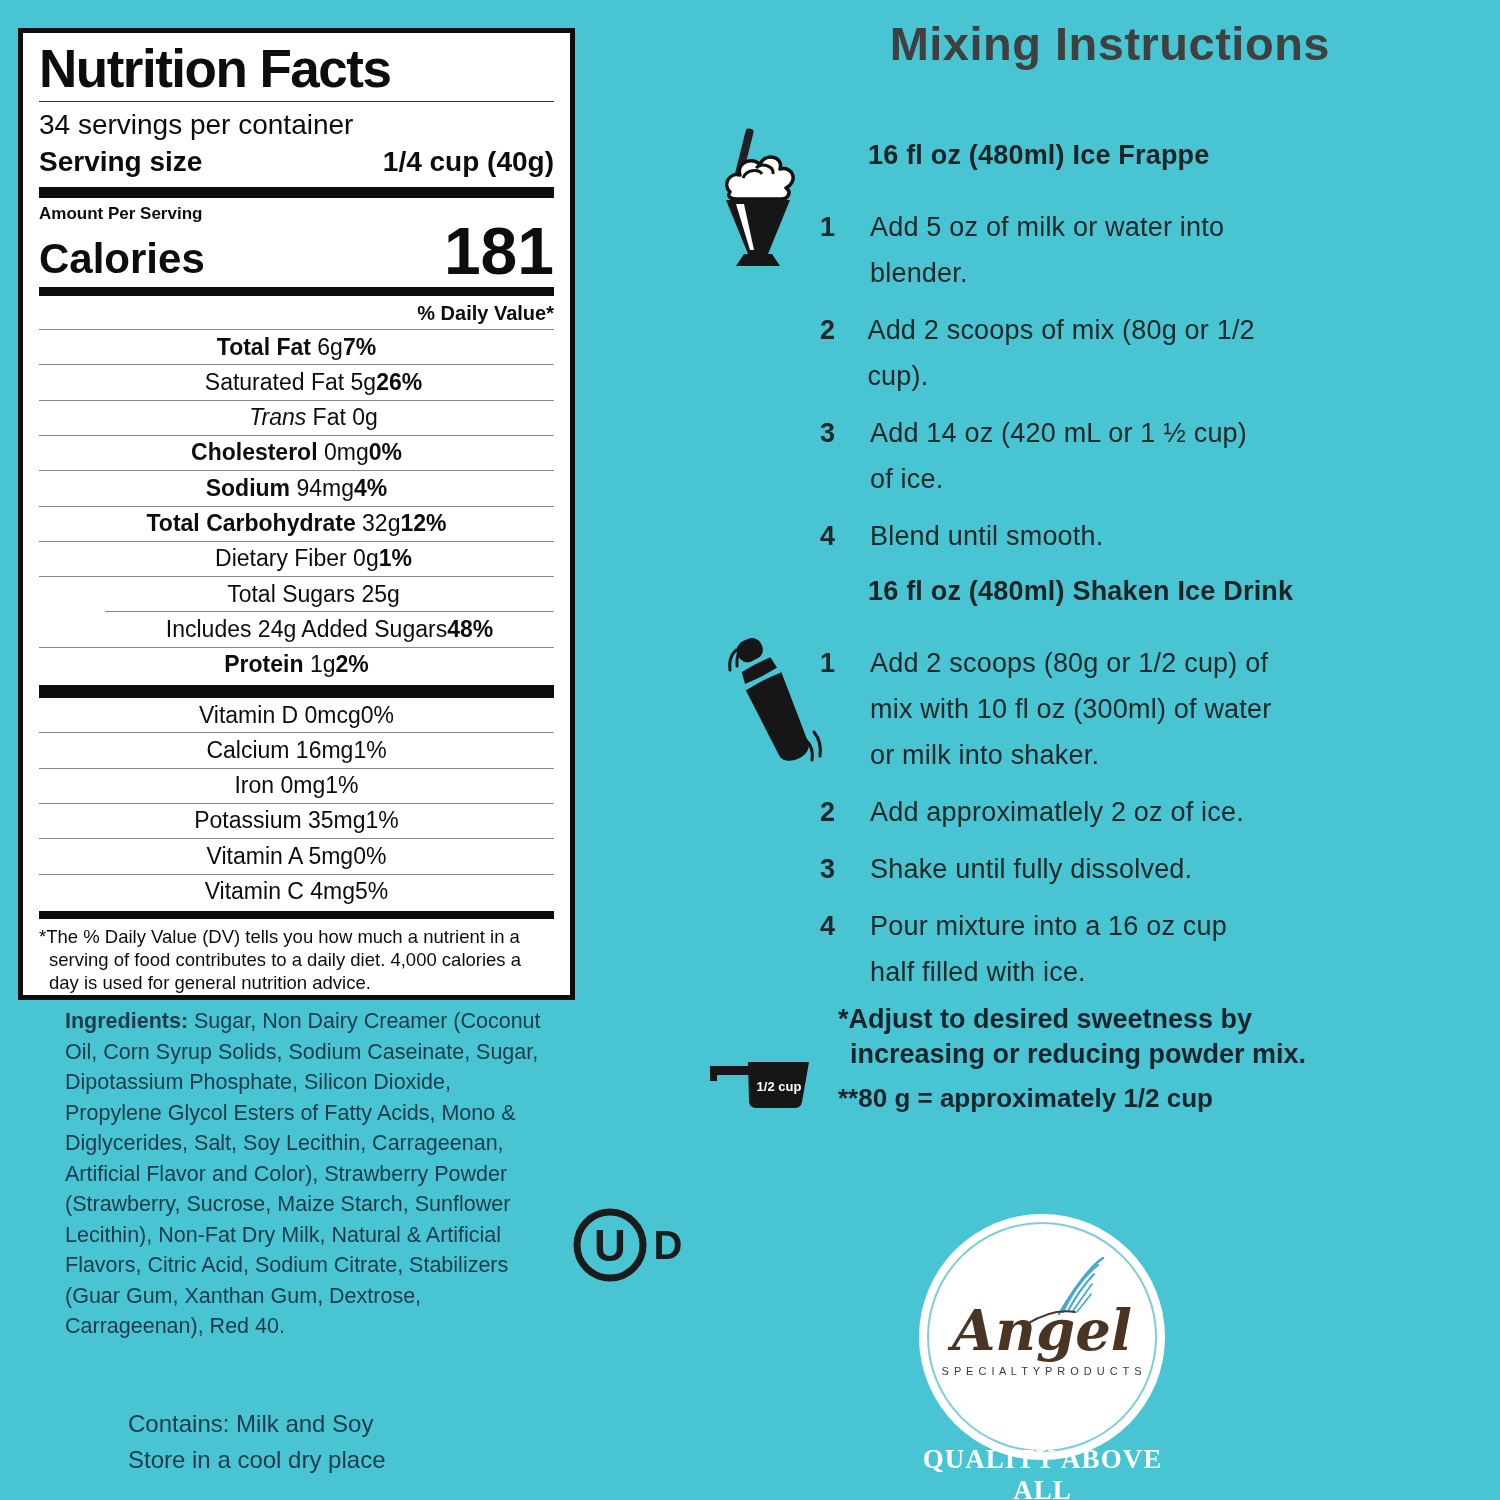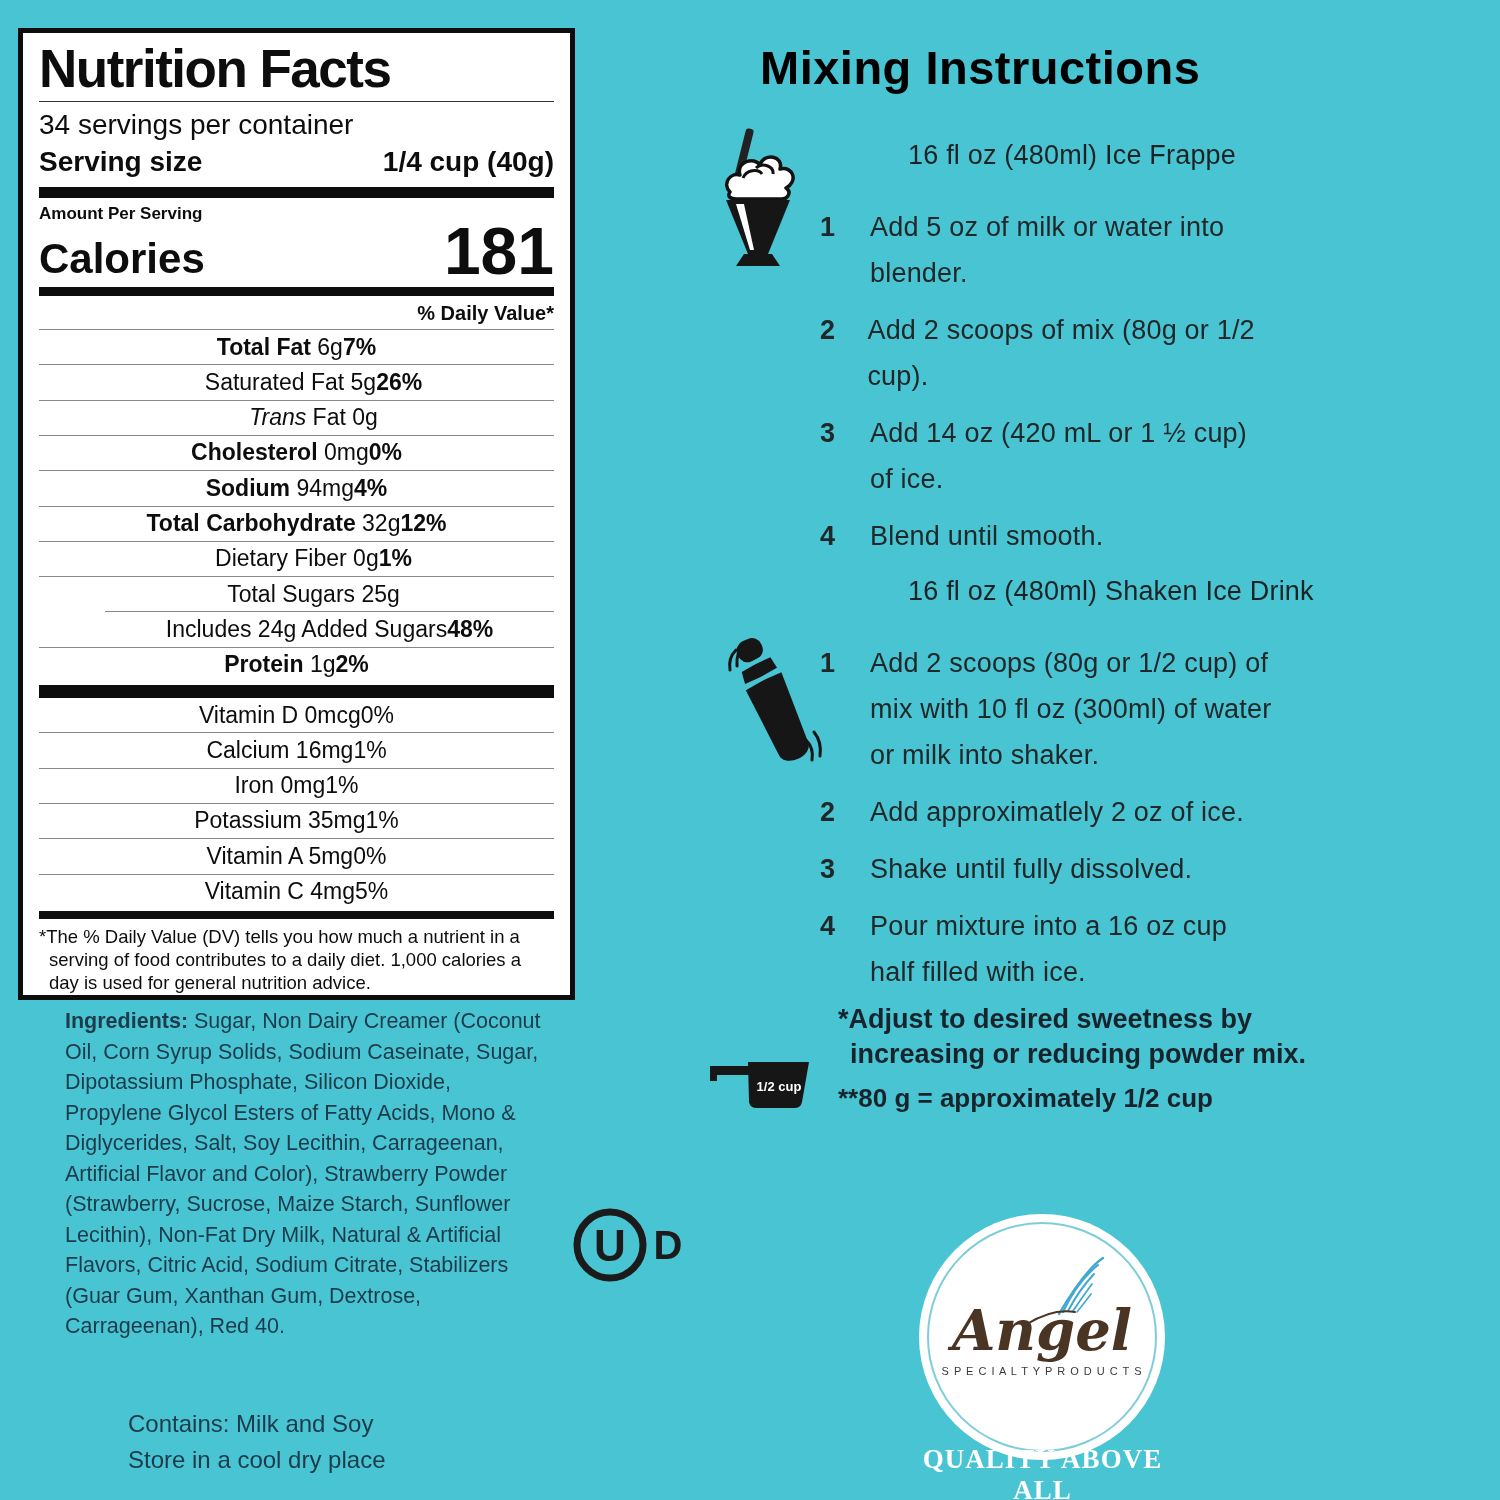--- a/index.html
+++ b/index.html
@@ -37,23 +37,23 @@
   
   .ingredients{position:absolute;left:65px;top:1006px;width:482px;
     font-size:21.5px;line-height:1.42;color:#1d3b4a;}
   .ingredients b{font-weight:bold;}
   .contains{position:absolute;left:128px;top:1406px;font-size:24px;line-height:1.5;color:#1d3b4a;}
 
   
   .kosher{position:absolute;left:570px;top:1198px;}
 
   
-  .mix-title{position:absolute;left:760px;top:40px;width:570px;text-align:left;
-    font-size:47px;font-weight:800;letter-spacing:0.5px;color:#000000;}
-  .mix-heading{position:absolute;font-size:27px;font-weight:normal;color:#1c2324;letter-spacing:0.2px;margin-left:40px;}
+  .mix-title{position:absolute;left:760px;top:16px;width:570px;text-align:right;
+    font-size:47px;font-weight:800;letter-spacing:0.5px;color:#404040;}
+  .mix-heading{position:absolute;font-size:27px;font-weight:bold;color:#1c2324;letter-spacing:0.2px;}
   .steps{position:absolute;width:480px;color:#212829;}
   .step{display:flex;margin-bottom:11px;}
   .step-num{width:50px;font-weight:bold;font-size:27px;line-height:46px;}
   .step-text{font-size:27px;line-height:46px;letter-spacing:0.2px;}
   .notes{position:absolute;left:838px;top:1002px;color:#17242c;}
   .note-bold1{font-size:27px;font-weight:bold;line-height:1.28;}
   .note-bold2{font-size:27px;font-weight:bold;line-height:1.28;padding-left:12px;}
   .cup-note{font-size:26px;font-weight:bold;margin-top:12px;}
   .icon{position:absolute;}
 
@@ -147,21 +147,21 @@
     <div class="nrow">
       <span>Vitamin A 5mg</span>
         <span>0%</span>
     </div>
     <div class="nrow">
       <span>Vitamin C 4mg</span>
         <span>5%</span>
     </div>
 
     <div class="bar bar-sm"></div>
-    <div class="nf-footnote">*The % Daily Value (DV) tells you how much a nutrient in a serving of food contributes to a daily diet. 1,000 calories a day is used for general nutrition advice.</div>
+    <div class="nf-footnote">*The % Daily Value (DV) tells you how much a nutrient in a serving of food contributes to a daily diet. 4,000 calories a day is used for general nutrition advice.</div>
   </div>
 
   <div class="ingredients">
     <b>Ingredients:</b><span> Sugar, Non Dairy Creamer (Coconut Oil, Corn Syrup Solids, Sodium Caseinate, Sugar, Dipotassium Phosphate, Silicon Dioxide, Propylene Glycol Esters of Fatty Acids, Mono &amp; Diglycerides, Salt, Soy Lecithin, Carrageenan, Artificial Flavor and Color), Strawberry Powder (Strawberry, Sucrose, Maize Starch, Sunflower Lecithin), Non-Fat Dry Milk, Natural &amp; Artificial Flavors, Citric Acid, Sodium Citrate, Stabilizers (Guar Gum, Xanthan Gum, Dextrose, Carrageenan), Red 40.</span>
   </div>
 
   <div class="contains">
     <div>Contains: Milk and Soy</div>
     <div>Store in a cool  dry place</div>
   </div>

